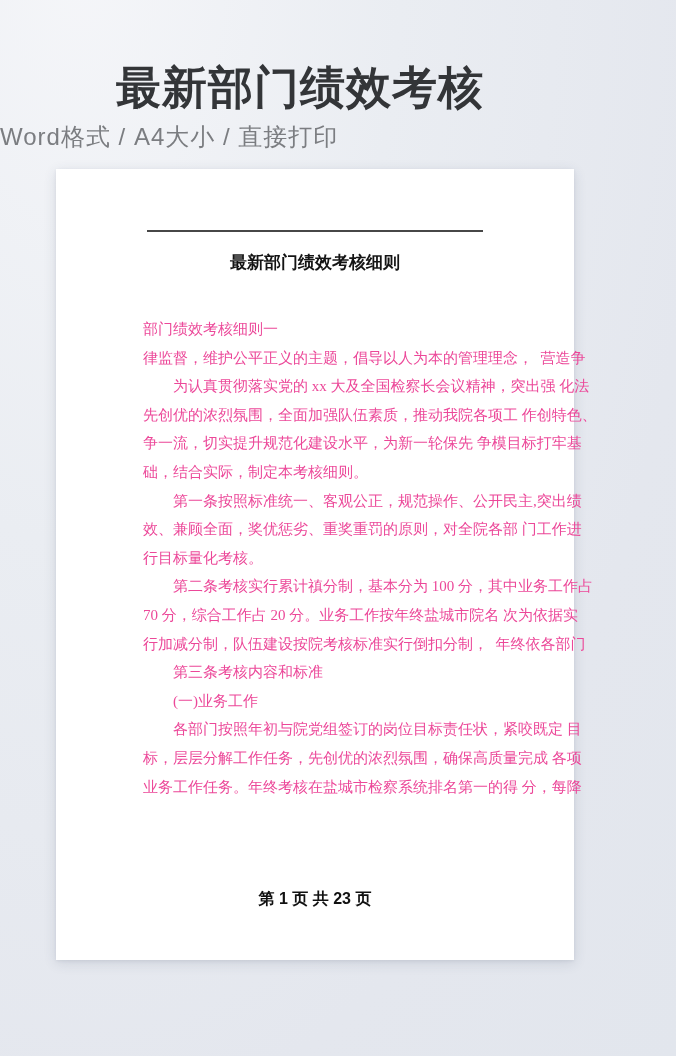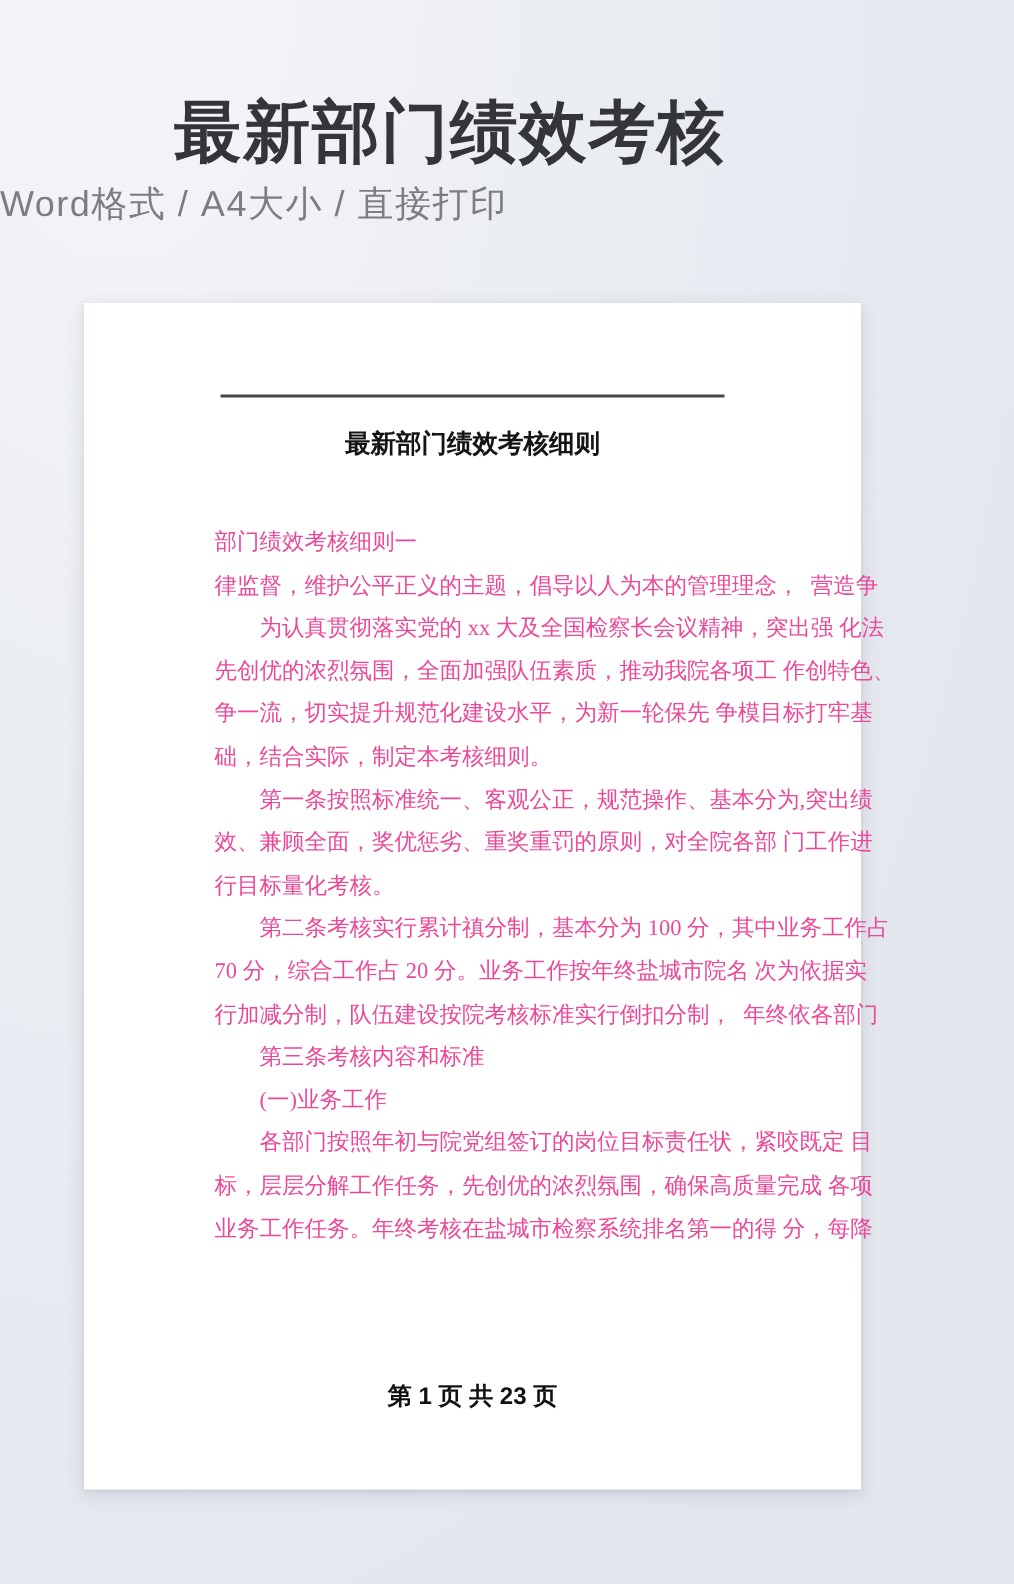--- a/index.html
+++ b/index.html
@@ -38,21 +38,21 @@
     line-height: 30px;
     font-weight: normal;
     color: #7b7d81;
     letter-spacing: 1px;
   }
 
   
   .page {
     position: absolute;
     left: 56px;
-    top: 202px;
+    top: 169px;
     width: 518px;
     height: 791px;
     background: #ffffff;
     box-shadow: 0 3px 12px rgba(50, 65, 90, 0.14), 0 1px 3px rgba(50, 65, 90, 0.08);
   }
   .doc-rule {
     position: absolute;
     top: 61px;
     left: 91px;
     right: 91px;
@@ -114,21 +114,21 @@
 
   <div class="doc-title">最新部门绩效考核细则</div>
 
   <div class="doc-body">
     <div class="doc-line">部门绩效考核细则一</div>
     <div class="doc-line">律监督，维护公平正义的主题，倡导以人为本的管理理念，  营造争</div>
     <div class="doc-line indent">为认真贯彻落实党的 xx 大及全国检察长会议精神，突出强 化法</div>
     <div class="doc-line">先创优的浓烈氛围，全面加强队伍素质，推动我院各项工 作创特色、</div>
     <div class="doc-line">争一流，切实提升规范化建设水平，为新一轮保先 争模目标打牢基</div>
     <div class="doc-line">础，结合实际，制定本考核细则。</div>
-    <div class="doc-line indent">第一条按照标准统一、客观公正，规范操作、基本分为,突出绩</div>
+    <div class="doc-line indent">第一条按照标准统一、客观公正，规范操作、公开民主,突出绩</div>
     <div class="doc-line">效、兼顾全面，奖优惩劣、重奖重罚的原则，对全院各部 门工作进</div>
     <div class="doc-line">行目标量化考核。</div>
     <div class="doc-line indent">第二条考核实行累计禛分制，基本分为 100 分，其中业务工作占</div>
     <div class="doc-line">70 分，综合工作占 20 分。业务工作按年终盐城市院名 次为依据实</div>
     <div class="doc-line">行加减分制，队伍建设按院考核标准实行倒扣分制，  年终依各部门</div>
     <div class="doc-line indent">第三条考核内容和标准</div>
     <div class="doc-line indent">(一)业务工作</div>
     <div class="doc-line indent">各部门按照年初与院党组签订的岗位目标责任状，紧咬既定 目</div>
     <div class="doc-line">标，层层分解工作任务，先创优的浓烈氛围，确保高质量完成 各项</div>
     <div class="doc-line">业务工作任务。年终考核在盐城市检察系统排名第一的得 分，每降</div>

